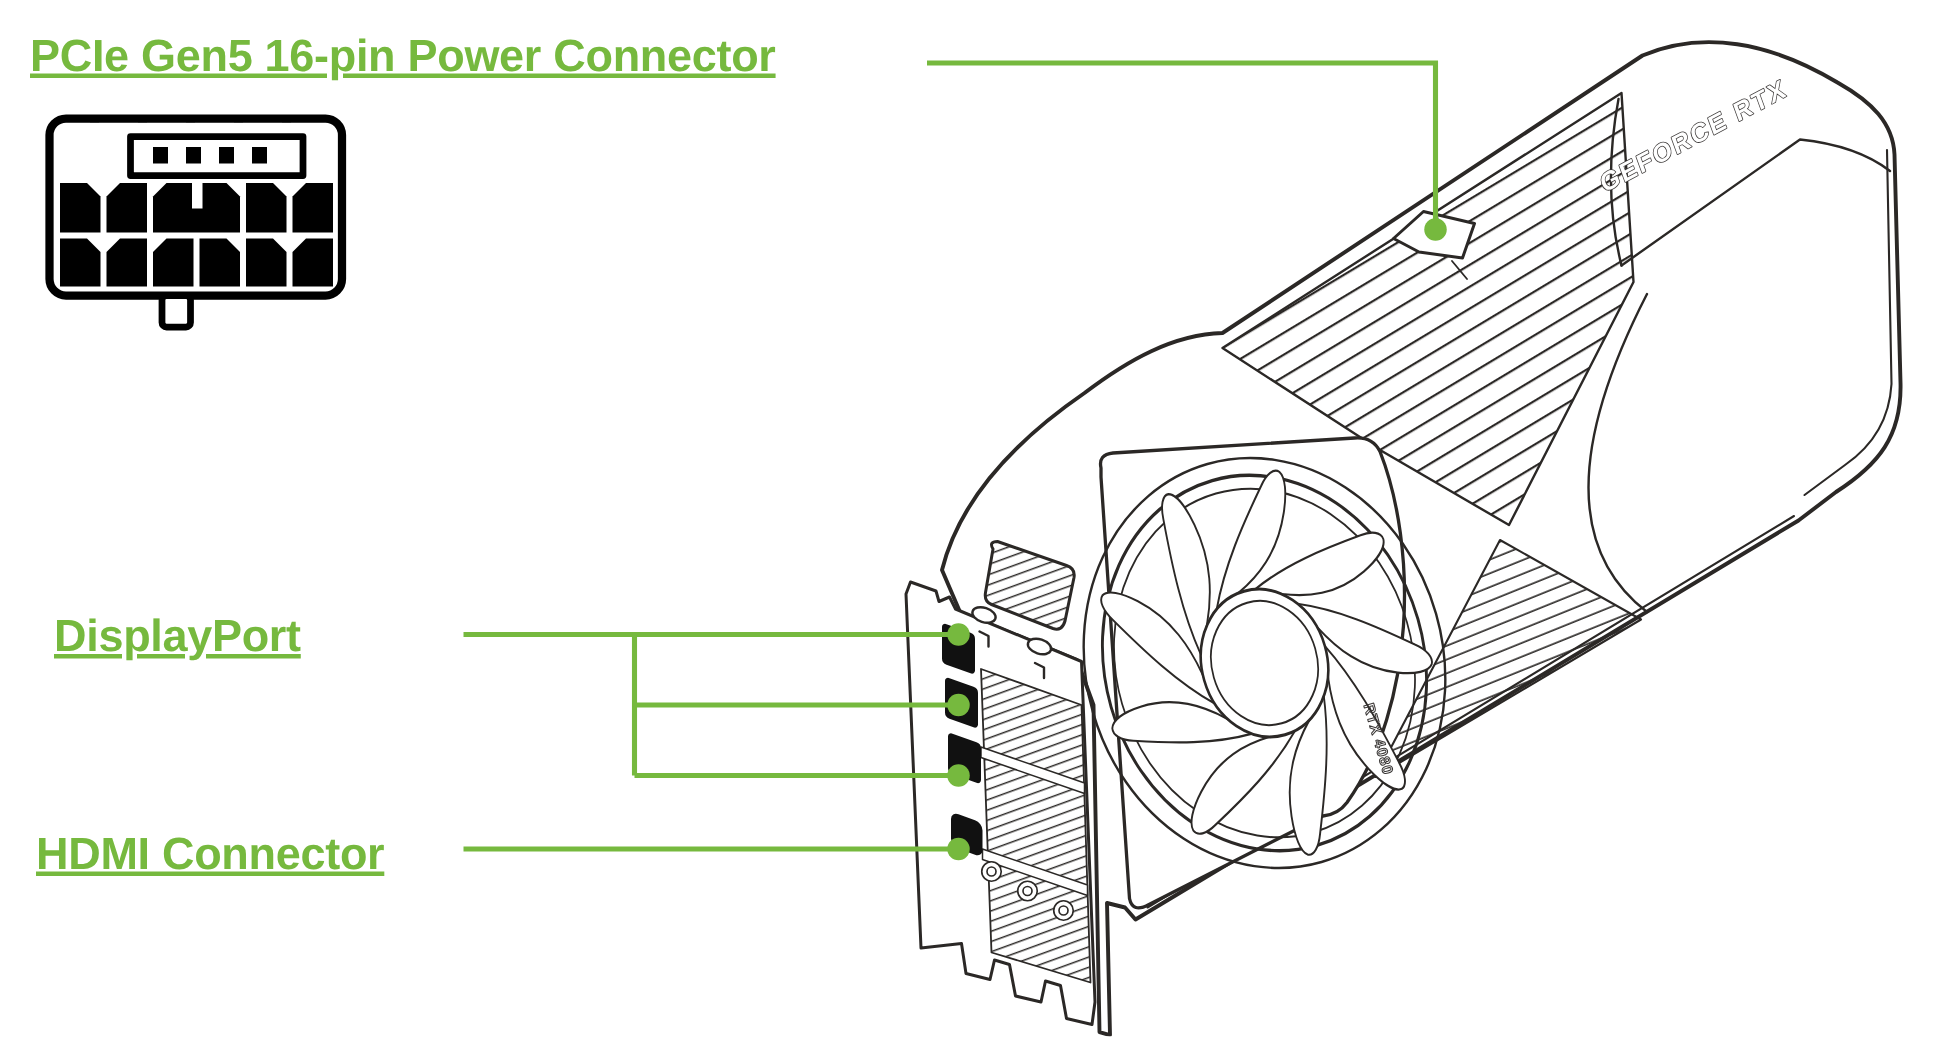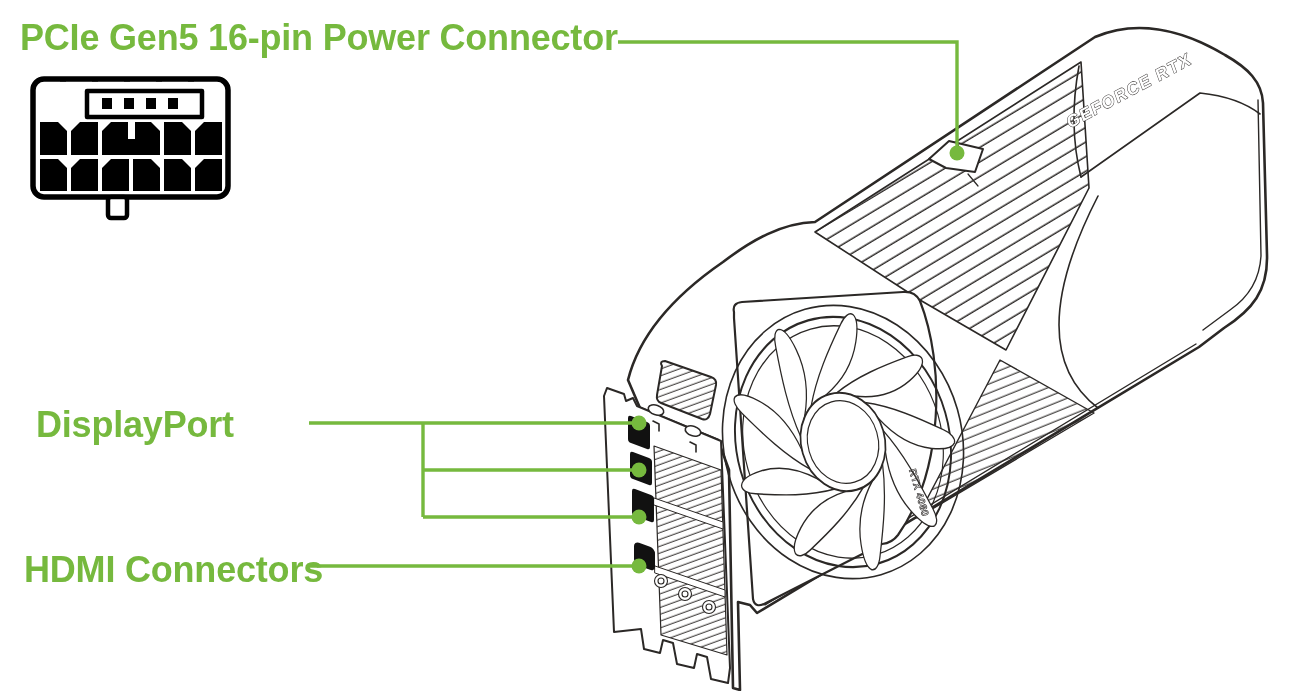--- a/index.html
+++ b/index.html
@@ -2,22 +2,22 @@
 <html><head>
 <meta charset="utf-8">
 <style>
   html,body{margin:0;padding:0;background:#fff;}
   .stage{
     position:relative;width:1290px;height:691px;background:#ffffff;
     font-family:"Liberation Sans", sans-serif;overflow:hidden;
   }
   .stage svg{position:absolute;left:0;top:0;}
   .lbl{
-    position:absolute;color:#76B93E;font-weight:700;font-size:36px;line-height:45px;
-    letter-spacing:-0.2px;white-space:nowrap;
+    position:absolute;color:#76B93E;font-weight:700;font-size:30px;line-height:45px;
+    letter-spacing:-0.2px;white-space:nowrap;text-decoration:underline;
   }
   .lbl.power{left:20px;top:15px;}
   .lbl.dp{left:36px;top:402px;}
   .lbl.hdmi{left:24px;top:547px;}
   .svgtext{font-family:"Liberation Sans", sans-serif;}
 </style>
 </head>
 <body>
 
 <div class="stage">
@@ -185,14 +185,14 @@
       <circle cx="639" cy="470" r="7.5"></circle>
       <circle cx="639" cy="517" r="7.5"></circle>
       <circle cx="639" cy="566" r="7.5"></circle>
     </g>
   </svg>
 
   <div class="lbl power">PCIe Gen5 16-pin Power Connector</div>
   <div class="lbl dp">
     <div>DisplayPort</div>
   </div>
-  <div class="lbl hdmi">HDMI Connectors</div>
+  <div class="lbl hdmi">HDMI Connector</div>
 </div>
 
 </body></html>

